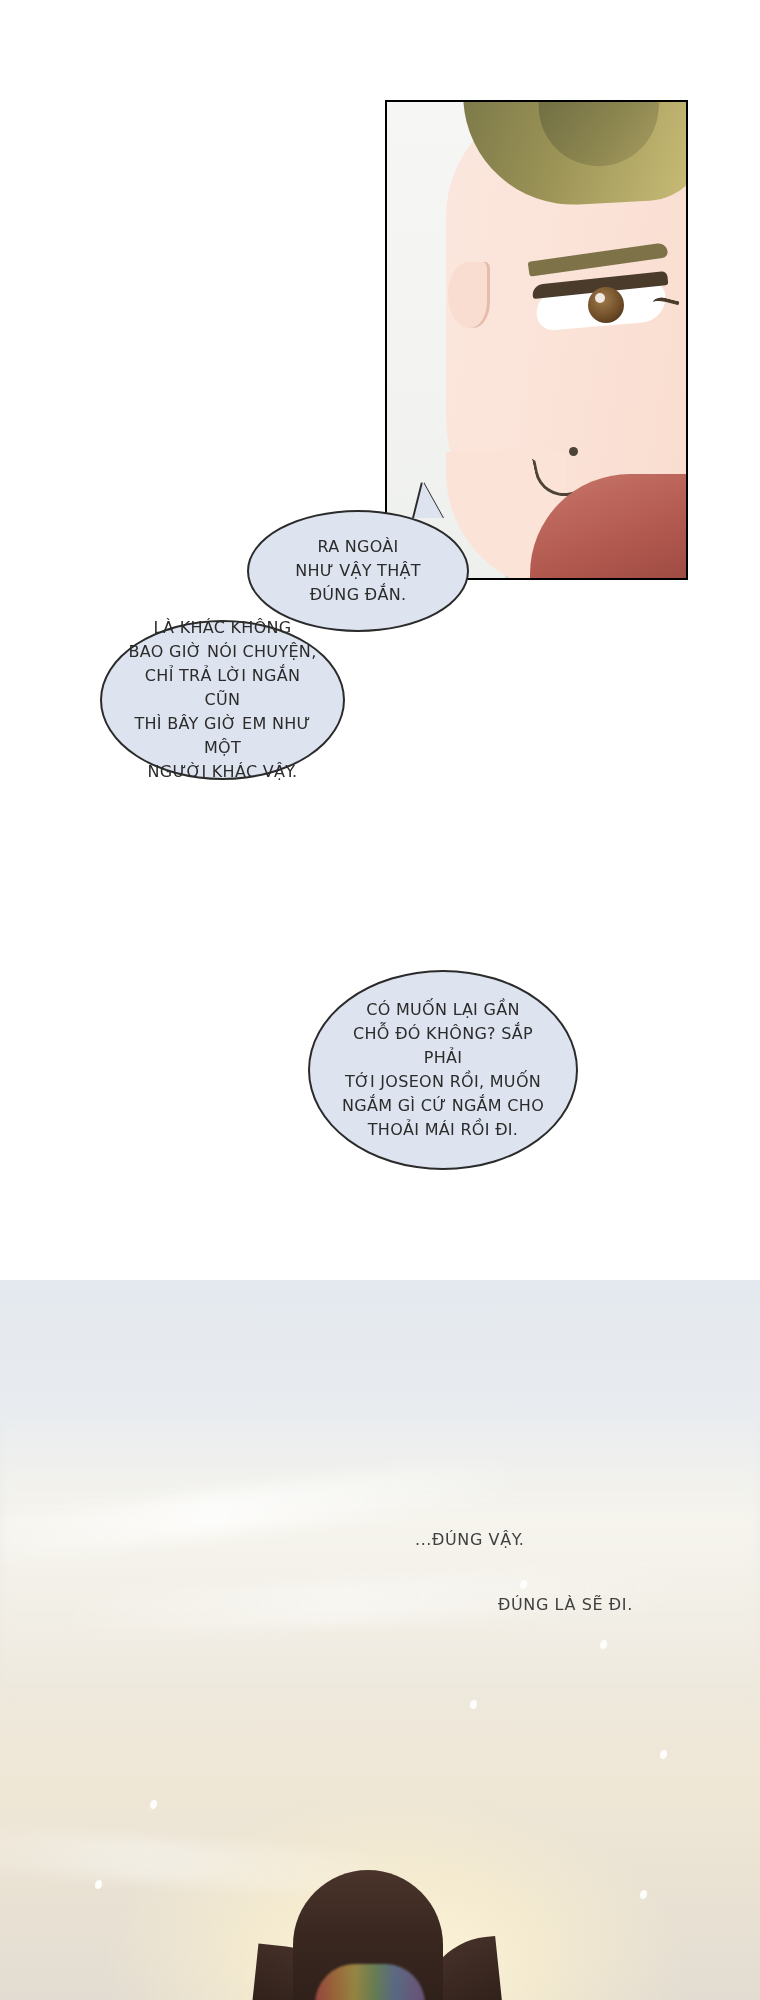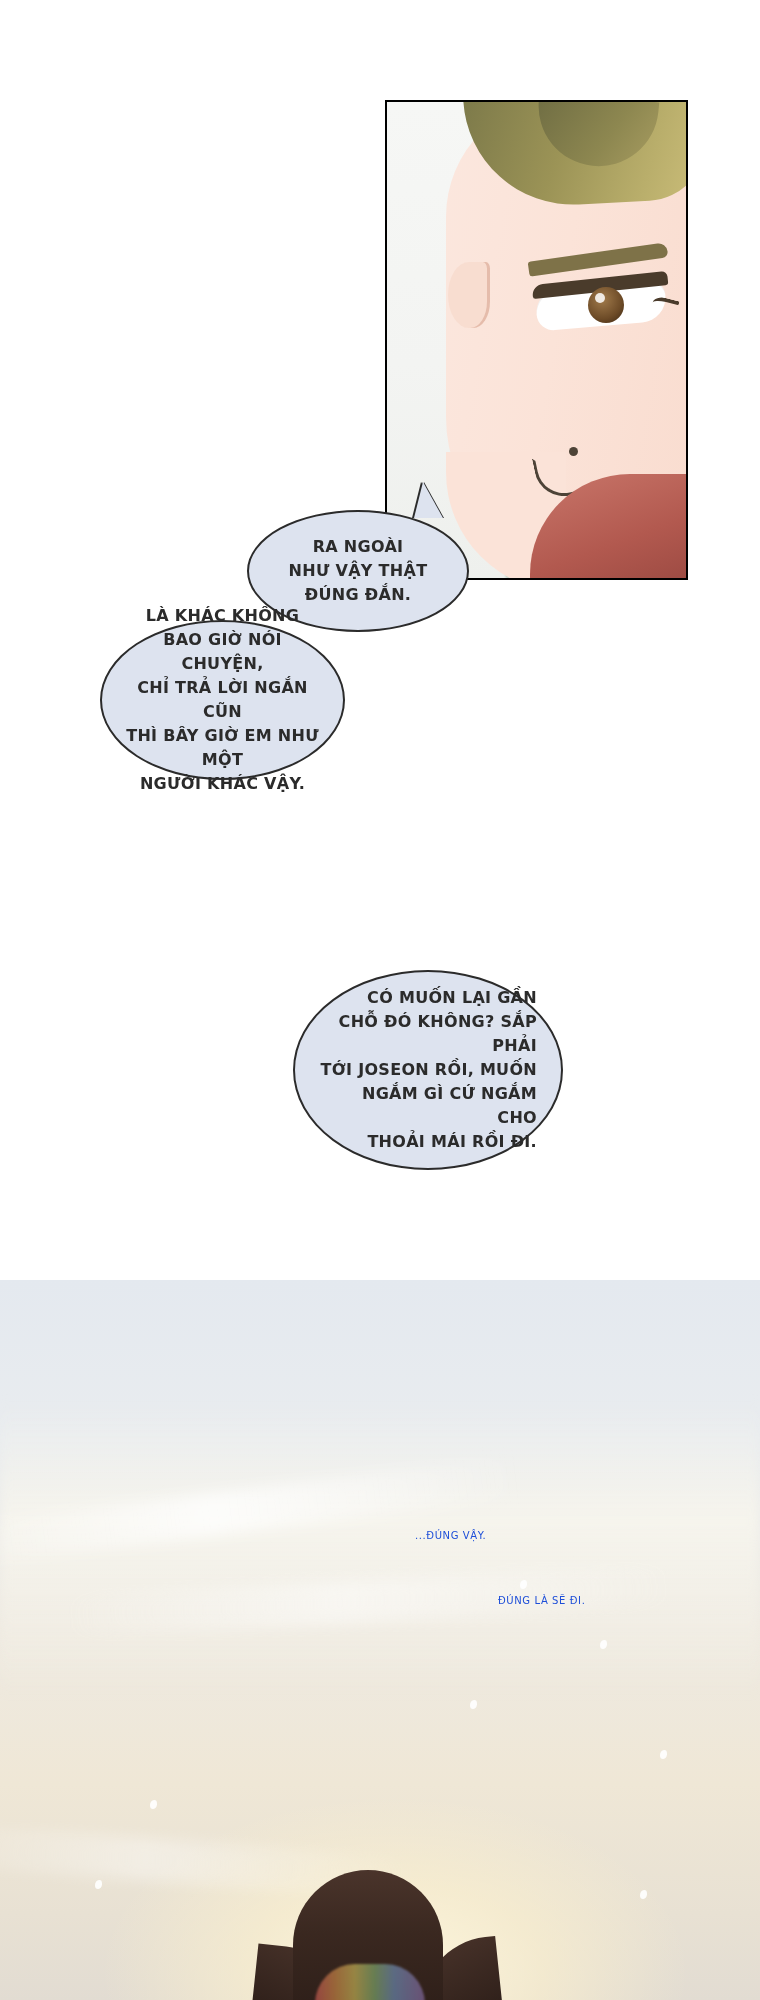--- a/index.html
+++ b/index.html
@@ -205,37 +205,36 @@
     color: #2b2b2b;
     text-align: center;
     letter-spacing: .3px;
   }
   .bubble .txt {
     font-size: 16px;
     line-height: 1.5;
     padding: 0 24px;
     white-space: pre-line;
     font-family: "DejaVu Sans", sans-serif;
-    font-weight: bold;
   }
 
   #bubble-1 { left: 247px; top: 510px; width: 222px; height: 122px; z-index: 5; }
   #bubble-1 .tail {
     position: absolute;
     left: 165px;
     top: -30px;
     width: 0; height: 0;
     border-left: 9px solid transparent;
     border-right: 20px solid transparent;
     border-bottom: 36px solid #dde3ef;
     filter: drop-shadow(1.5px 0 0 #2b2b2b) drop-shadow(-1.5px 0 0 #2b2b2b);
   }
   #bubble-2 { left: 100px; top: 620px; width: 245px; height: 160px; z-index: 6; }
 
-  #bubble-3 { left: 293px; top: 970px; width: 270px; height: 200px; z-index: 5; text-align: right; }
+  #bubble-3 { left: 308px; top: 970px; width: 270px; height: 200px; z-index: 5; }
 
   
   .sky {
     position: absolute;
     left: 0;
     top: 1280px;
     width: 760px;
     height: 720px;
     background:
       radial-gradient(ellipse 420px 250px at 52% 96%, rgba(255,247,220,0.95) 0%, rgba(255,243,205,0.55) 35%, rgba(246,240,228,0) 70%),
@@ -322,22 +321,22 @@
       rgba(90,150,210,.55) 72%,
       rgba(140,110,200,.5) 100%);
     mix-blend-mode: screen;
     filter: blur(1px);
     border-radius: 40px 40px 0 0;
   }
 
   
   .narration {
     position: absolute;
-    color: #1d4ed8;
-    font-size: 10px;
+    color: #404040;
+    font-size: 16px;
     letter-spacing: .6px;
     font-family: "DejaVu Sans", sans-serif;
   }
   #narr-1 { left: 415px; top: 1530px; }
   #narr-2 { left: 498px; top: 1595px; }
 </style>
 </head>
 <body>
 
 <div class="page">

